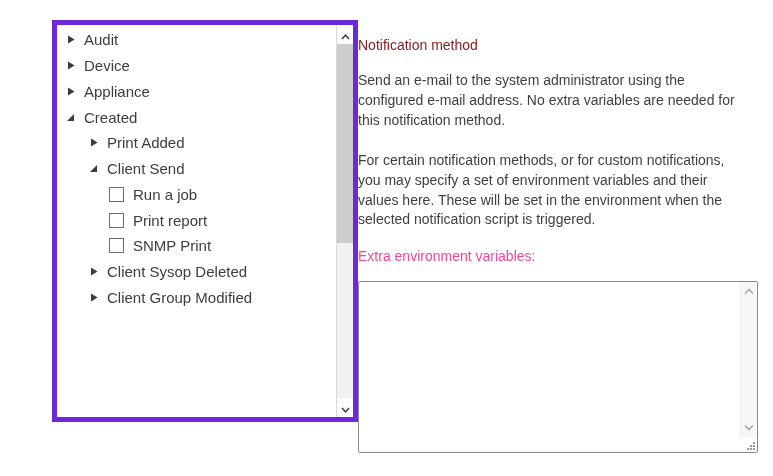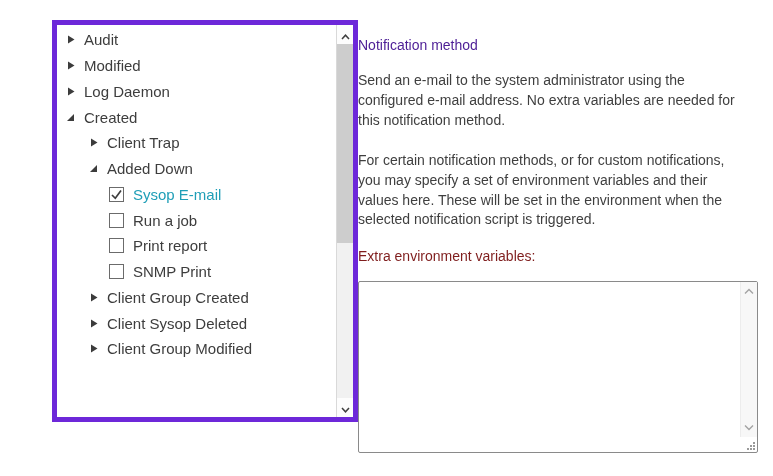--- a/index.html
+++ b/index.html
@@ -29,26 +29,26 @@
 
   
   .sbar { position:absolute; top:0; right:0; width:17px; height:100%;
           background:#f1f1f1; border-left:1px solid #d9d9d9; }
   .sb-btn { position:absolute; left:0; width:100%; height:19px; background:#fdfdfd;
             display:flex; align-items:center; justify-content:center; }
   .sb-btn.up { top:0; }
   .sb-btn.down { bottom:0; }
   .sb-thumb { position:absolute; left:0; top:19px; width:100%; height:199px;
               background:#cdcdcd; }
-  .heading { position:absolute; left:358px; top:37px; font-size:14px; color:#4c1d95; }
+  .heading { position:absolute; left:358px; top:37px; font-size:14px; color:#7f1d1d; }
   .para { position:absolute; left:358px; width:440px; white-space:pre-line;
           font-size:14px; line-height:19.8px; color:#3f3f3f; }
   #para1 { top:71px; }
   #para2 { top:151px; }
-  .ta-label { position:absolute; left:358px; top:248px; font-size:14px; color:#7f1d1d; }
+  .ta-label { position:absolute; left:358px; top:248px; font-size:14px; color:#ec4899; }
 
   
   .ta { position:absolute; left:358px; top:281px; width:400px; height:172px;
         border:1px solid #8a8a8a; border-radius:2px; background:#fff; }
   .ta-value { position:absolute; left:4px; top:3px; right:20px; bottom:4px;
               font-size:13px; color:#3f3f3f; white-space:pre-wrap; overflow:hidden; }
   .ta-sbar { position:absolute; top:0; right:0; width:17px; height:calc(100% - 15px);
              background:#f7f7f7; border-left:1px solid #ececec; }
   .ta-chev { position:absolute; left:0; width:100%; height:15px;
              display:flex; align-items:center; justify-content:center; }
@@ -70,81 +70,65 @@
           </svg>
         </span>
       <span class="lbl">Audit</span>
     </div>
     <div class="row l1">
       <span class="arr">
           <svg width="10" height="11">
             <polygon points="2,1.5 8.5,5.5 2,9.5" fill="#3c3c3c"></polygon>
           </svg>
         </span>
-      <span class="lbl">Modified</span>
+      <span class="lbl">Device</span>
     </div>
     <div class="row l1">
       <span class="arr">
           <svg width="10" height="11">
             <polygon points="2,1.5 8.5,5.5 2,9.5" fill="#3c3c3c"></polygon>
           </svg>
         </span>
-      <span class="lbl">Log Daemon</span>
+      <span class="lbl">Appliance</span>
     </div>
     <div class="row l1">
       <span class="arr">
           <svg width="11" height="11">
             <polygon points="9,2 9,9 2,9" fill="#3c3c3c"></polygon>
           </svg>
         </span>
       <span class="lbl">Created</span>
     </div>
     <div class="row l2">
       <span class="arr">
           <svg width="10" height="11">
             <polygon points="2,1.5 8.5,5.5 2,9.5" fill="#3c3c3c"></polygon>
           </svg>
         </span>
-      <span class="lbl">Client Trap</span>
+      <span class="lbl">Print Added</span>
     </div>
     <div class="row l2">
       <span class="arr">
           <svg width="11" height="11">
             <polygon points="9,2 9,9 2,9" fill="#3c3c3c"></polygon>
           </svg>
         </span>
-      <span class="lbl">Added Down</span>
-    </div>
-    <div class="row l3">
-      <span class="cb">
-          <svg width="13" height="13">
-            <path d="M2,7 L5.3,10.3 L11,2.6" stroke="#3d3d3d" stroke-width="1.7" fill="none"></path>
-          </svg>
-        </span>
-      <span class="lbl teal">Sysop E-mail</span>
+      <span class="lbl">Client Send</span>
     </div>
     <div class="row l3">
       <span class="cb"></span>
       <span class="lbl">Run a job</span>
     </div>
     <div class="row l3">
       <span class="cb"></span>
       <span class="lbl">Print report</span>
     </div>
     <div class="row l3">
       <span class="cb"></span>
       <span class="lbl">SNMP Print</span>
-    </div>
-    <div class="row l2">
-      <span class="arr">
-          <svg width="10" height="11">
-            <polygon points="2,1.5 8.5,5.5 2,9.5" fill="#3c3c3c"></polygon>
-          </svg>
-        </span>
-      <span class="lbl">Client Group Created</span>
     </div>
     <div class="row l2">
       <span class="arr">
           <svg width="10" height="11">
             <polygon points="2,1.5 8.5,5.5 2,9.5" fill="#3c3c3c"></polygon>
           </svg>
         </span>
       <span class="lbl">Client Sysop Deleted</span>
     </div>
     <div class="row l2">

